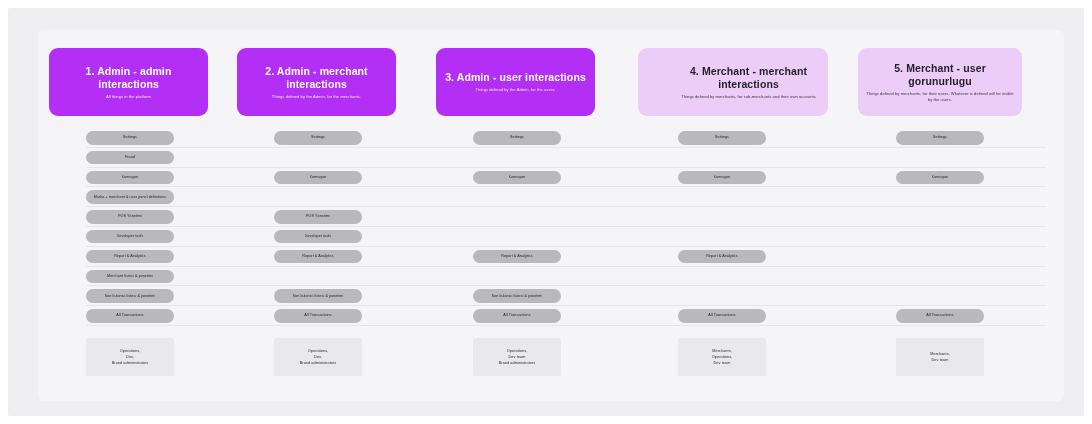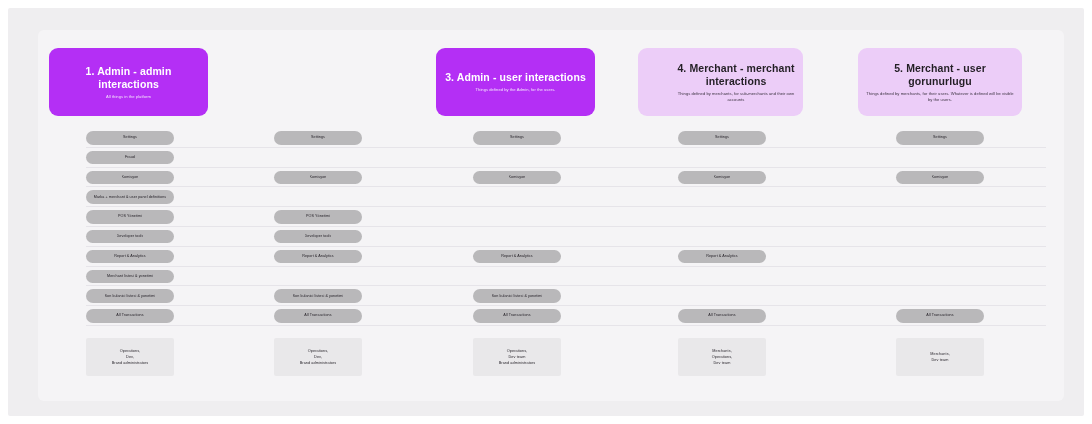--- a/index.html
+++ b/index.html
@@ -154,25 +154,29 @@
 <body>
 
 <div id="canvas">
   <div id="board">
 
     <div class="header-row">
         <div class="head-card strong" style="left: 11px; width: 159px;">
           <div class="head-title">1. Admin - admin interactions</div>
           <div class="head-sub">All things in the platform</div>
         </div>
+        <div class="head-card strong" style="left: 199px; width: 159px;">
+          <div class="head-title">2. Admin - merchant interactions</div>
+          <div class="head-sub">Things defined by the Admin, for the merchants.</div>
+        </div>
         <div class="head-card strong" style="left: 398px; width: 159px;">
           <div class="head-title">3. Admin - user interactions</div>
           <div class="head-sub">Things defined by the Admin, for the users.</div>
         </div>
-        <div class="head-card soft" style="left: 600px; width: 165px; padding-left: 39px;">
+        <div class="head-card soft" style="left: 600px; width: 190px; padding-left: 39px;">
           <div class="head-title">4. Merchant - merchant interactions</div>
           <div class="head-sub">Things defined by merchants, for sub-merchants and their own accounts</div>
         </div>
         <div class="head-card soft" style="left: 820px; width: 164px;">
           <div class="head-title">5. Merchant - user gorunurlugu</div>
           <div class="head-sub">Things defined by merchants, for their users. Whatever is defined will be visible by the users.</div>
         </div>
       </div>
 
     <div id="rows">

